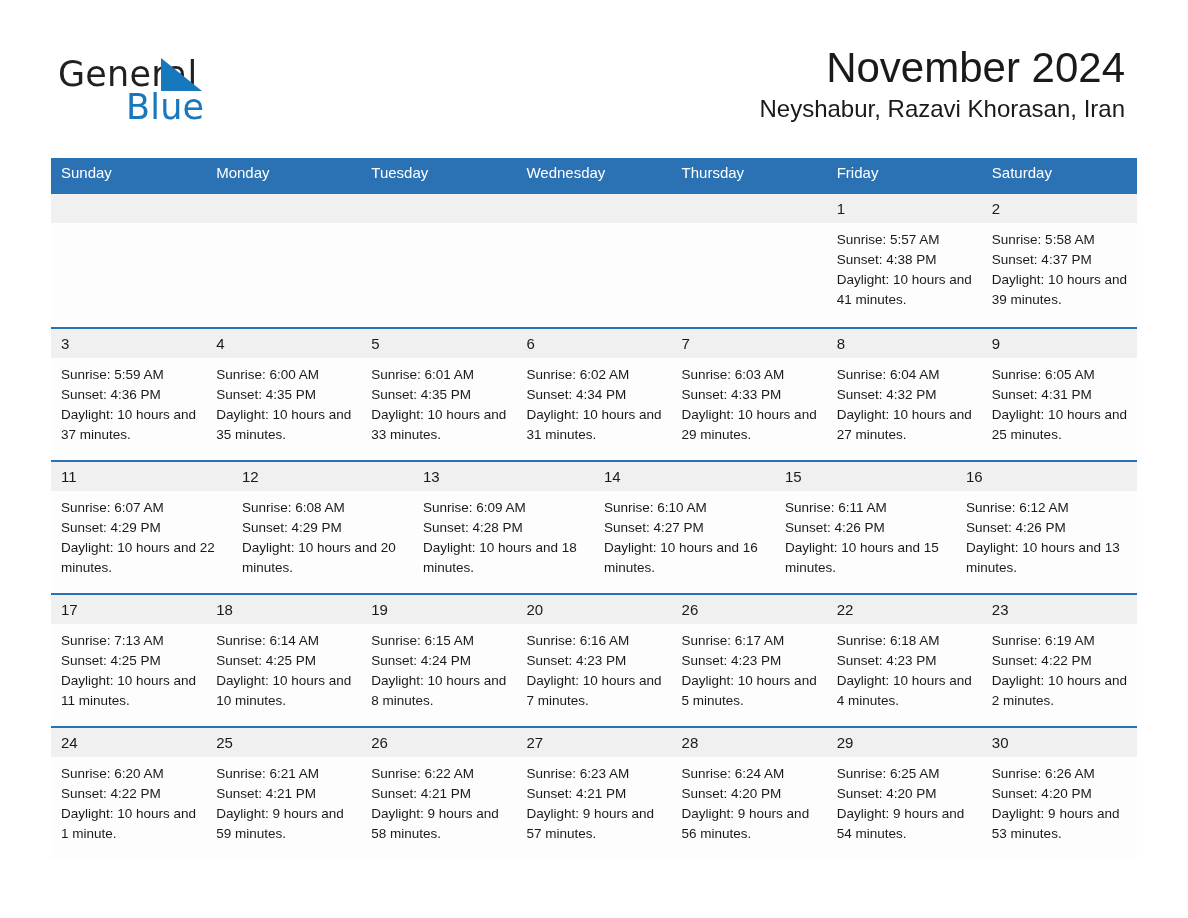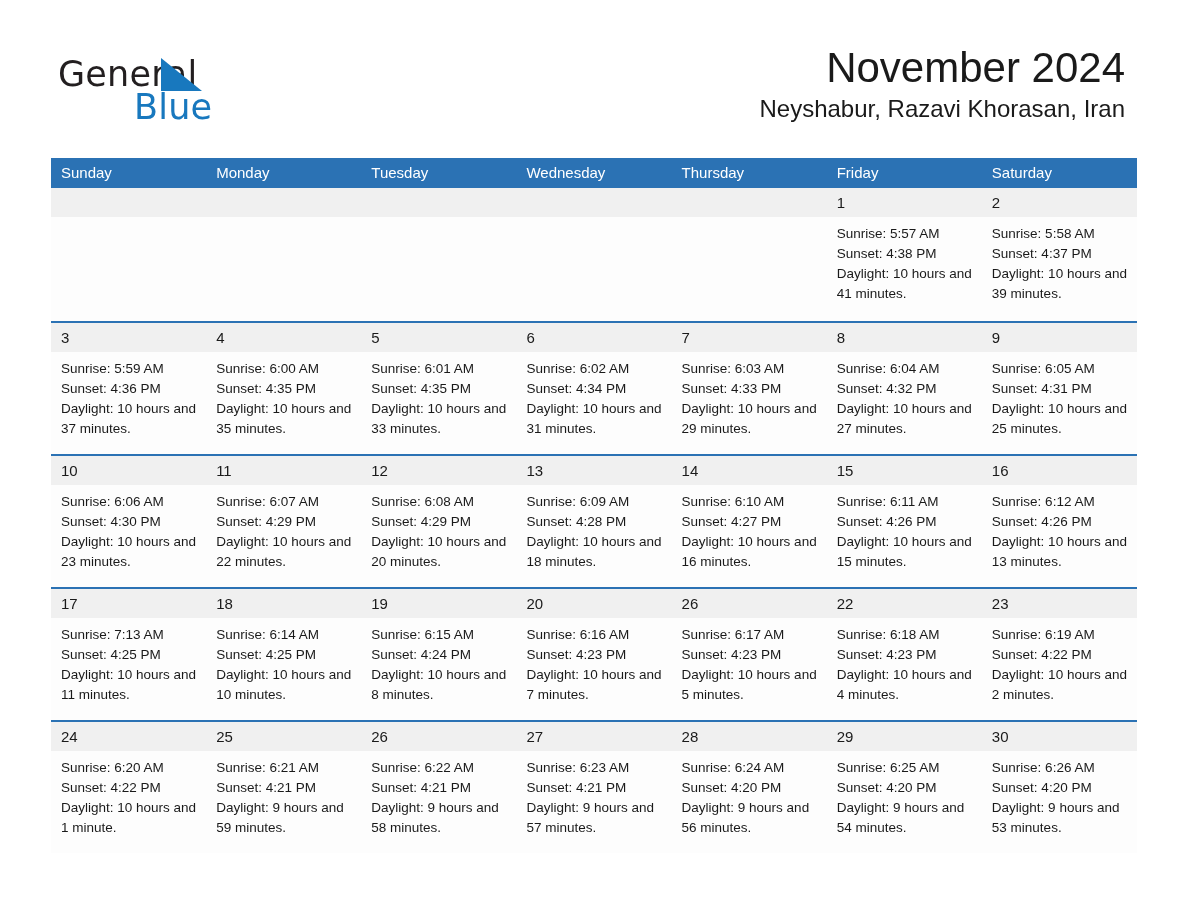--- a/index.html
+++ b/index.html
@@ -43,21 +43,21 @@
     top: 0;
     font-size: 35px;
     line-height: 40px;
     letter-spacing: 0.2px;
     color: #231f20;
     font-family: "DejaVu Sans", sans-serif;
     font-weight: 400;
   }
   .logo-blue {
     position: absolute;
-    left: 76px;
+    left: 68px;
     top: 33px;
     font-size: 35px;
     line-height: 40px;
     letter-spacing: 0.2px;
     color: #1878be;
     font-family: "DejaVu Sans", sans-serif;
     font-weight: 400;
   }
   .logo-triangle {
     position: absolute;
@@ -91,21 +91,21 @@
   
   .calendar {
     position: absolute;
     left: 51px;
     top: 158px;
     width: 1086px;
   }
   .cal-head {
     display: flex;
     background: #2b72b4;
-    height: 30px;
+    height: 36px;
   }
   .cal-head .hcell {
     flex: 1 1 0;
     min-width: 0;
     color: #ffffff;
     font-size: 15px;
     line-height: 30px;
     padding-left: 10px;
     box-sizing: border-box;
     white-space: nowrap;
@@ -274,28 +274,20 @@
             <div class="daynum">9</div>
             <div class="details">
               <div>Sunrise: 6:05 AM</div>
               <div>Sunset: 4:31 PM</div>
               <div class="dl-wrap">Daylight: 10 hours and 25 minutes.</div>
             </div>
           </div>
         </div>
         <div class="week">
           <div class="daycell">
-            <div class="daynum">10</div>
-            <div class="details">
-              <div>Sunrise: 6:06 AM</div>
-              <div>Sunset: 4:30 PM</div>
-              <div class="dl-wrap">Daylight: 10 hours and 23 minutes.</div>
-            </div>
-          </div>
-          <div class="daycell">
             <div class="daynum">11</div>
             <div class="details">
               <div>Sunrise: 6:07 AM</div>
               <div>Sunset: 4:29 PM</div>
               <div class="dl-wrap">Daylight: 10 hours and 22 minutes.</div>
             </div>
           </div>
           <div class="daycell">
             <div class="daynum">12</div>
             <div class="details">

